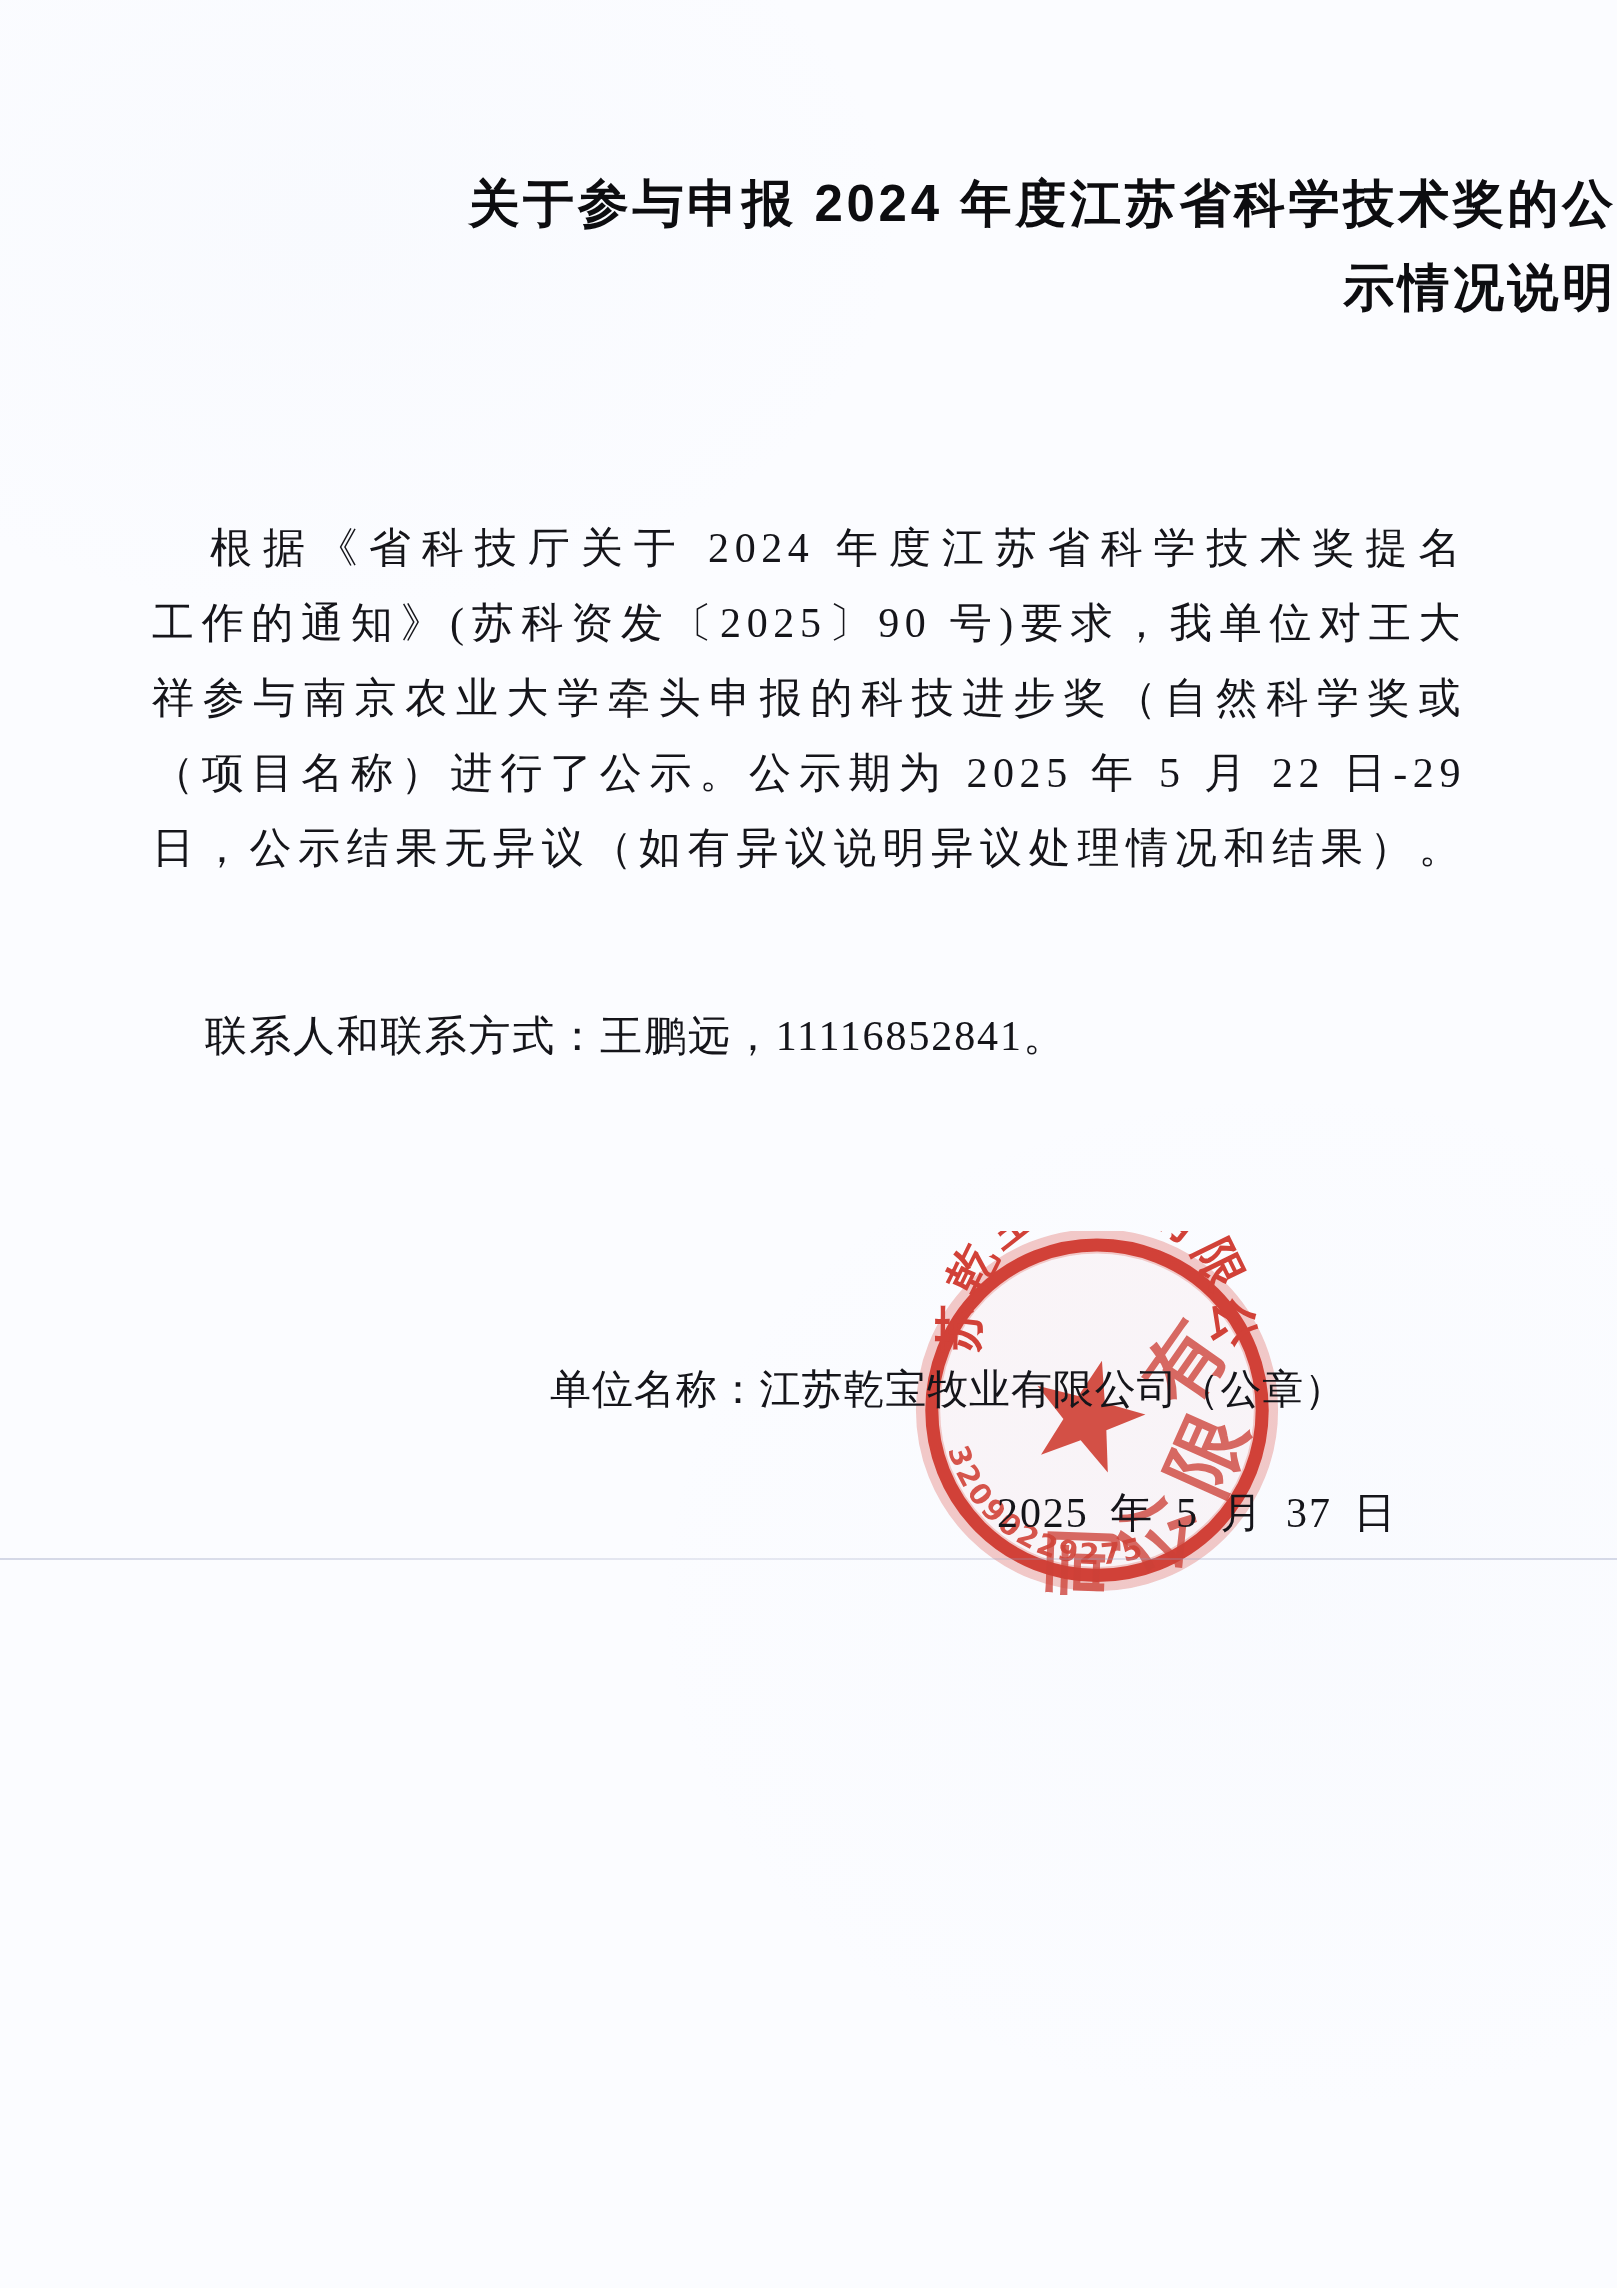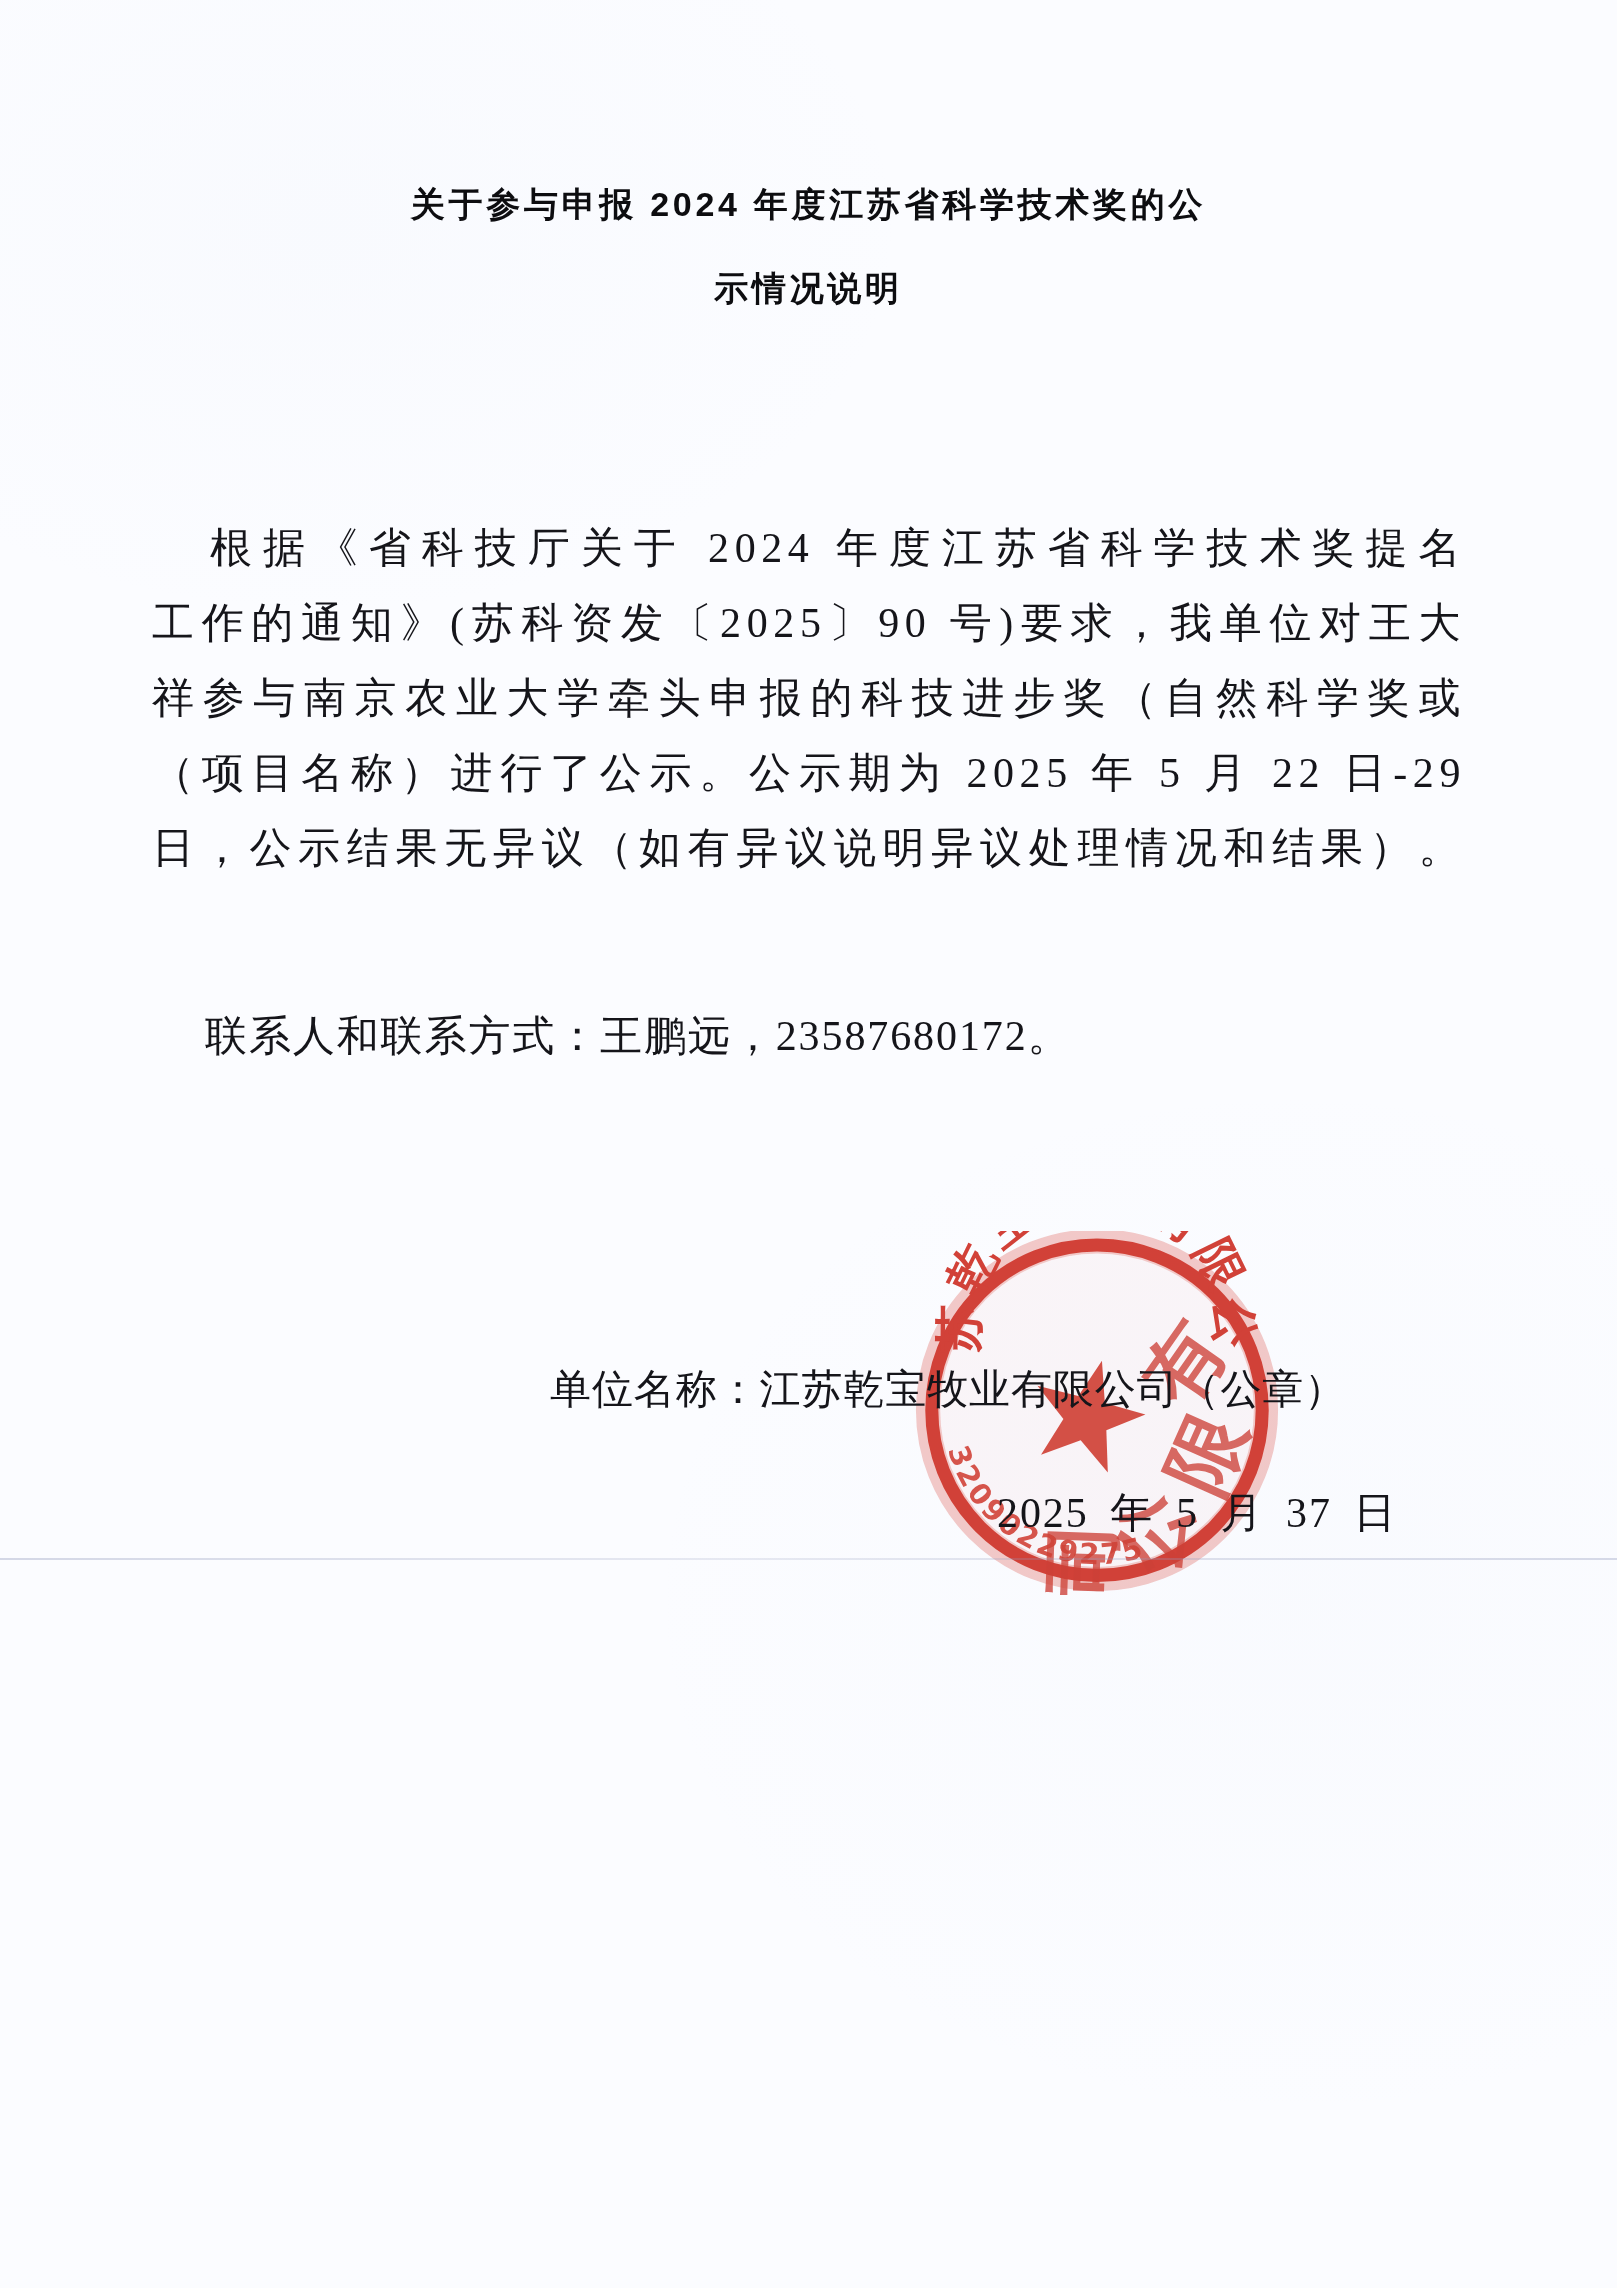--- a/index.html
+++ b/index.html
@@ -11,24 +11,24 @@
     background-image:
       radial-gradient(ellipse 839px 559px at 20% 10%, rgba(205,218,240,0.06), transparent 70%),
       radial-gradient(ellipse 932px 746px at 80% 70%, rgba(205,218,240,0.05), transparent 70%);
     overflow:hidden;
     font-family:"Liberation Serif","DejaVu Serif",serif;
     color:#15151a;
   }
   .title{
     position:absolute;left:0;top:162px;width:100%;
     z-index:2;
-    text-align:center;
+    text-align:right;
     font-family:"Liberation Sans","DejaVu Sans",sans-serif;
     font-weight:900;
-    font-size:34px;
+    font-size:51px;
     letter-spacing:3.7px;
     line-height:84px;
     color:#0d0d10;
   }
   .para{
     position:absolute;left:152px;top:511px;width:1314px;z-index:2;
   }
   .para-line{
     height:75px;line-height:75px;
     font-size:42px;
@@ -88,21 +88,21 @@
   </div>
 
   <div class="para">
     <div class="para-line indent">根据《省科技厅关于 2024 年度江苏省科学技术奖提名</div>
     <div class="para-line">工作的通知》(苏科资发〔2025〕90 号)要求，我单位对王大</div>
     <div class="para-line">祥参与南京农业大学牵头申报的科技进步奖（自然科学奖或</div>
     <div class="para-line">（项目名称）进行了公示。公示期为 2025 年 5 月 22 日-29</div>
     <div class="para-line">日，公示结果无异议（如有异议说明异议处理情况和结果）。</div>
   </div>
 
-  <div class="free-line contact">联系人和联系方式：王鹏远，23587680172。</div>
+  <div class="free-line contact">联系人和联系方式：王鹏远，11116852841。</div>
   <div class="free-line unit">单位名称：江苏乾宝牧业有限公司（公章）</div>
   <div class="free-line date">2025 年 5 月 37 日</div>
 
   <svg class="seal" viewBox="0 0 390 390" aria-hidden="true">
     <defs>
       <path id="arcTop" d="M 72.8 147.5 A 130 130 0 1 1 317.2 147.5" fill="none"></path>
       <path id="arcBottom" d="M 33.6 226.3 A 165 165 0 0 0 246.0 348.9" fill="none"></path>
     </defs>
 
     <circle cx="195" cy="192" r="181" fill="none" stroke="rgba(226,102,92,0.36)" stroke-width="26"></circle>

